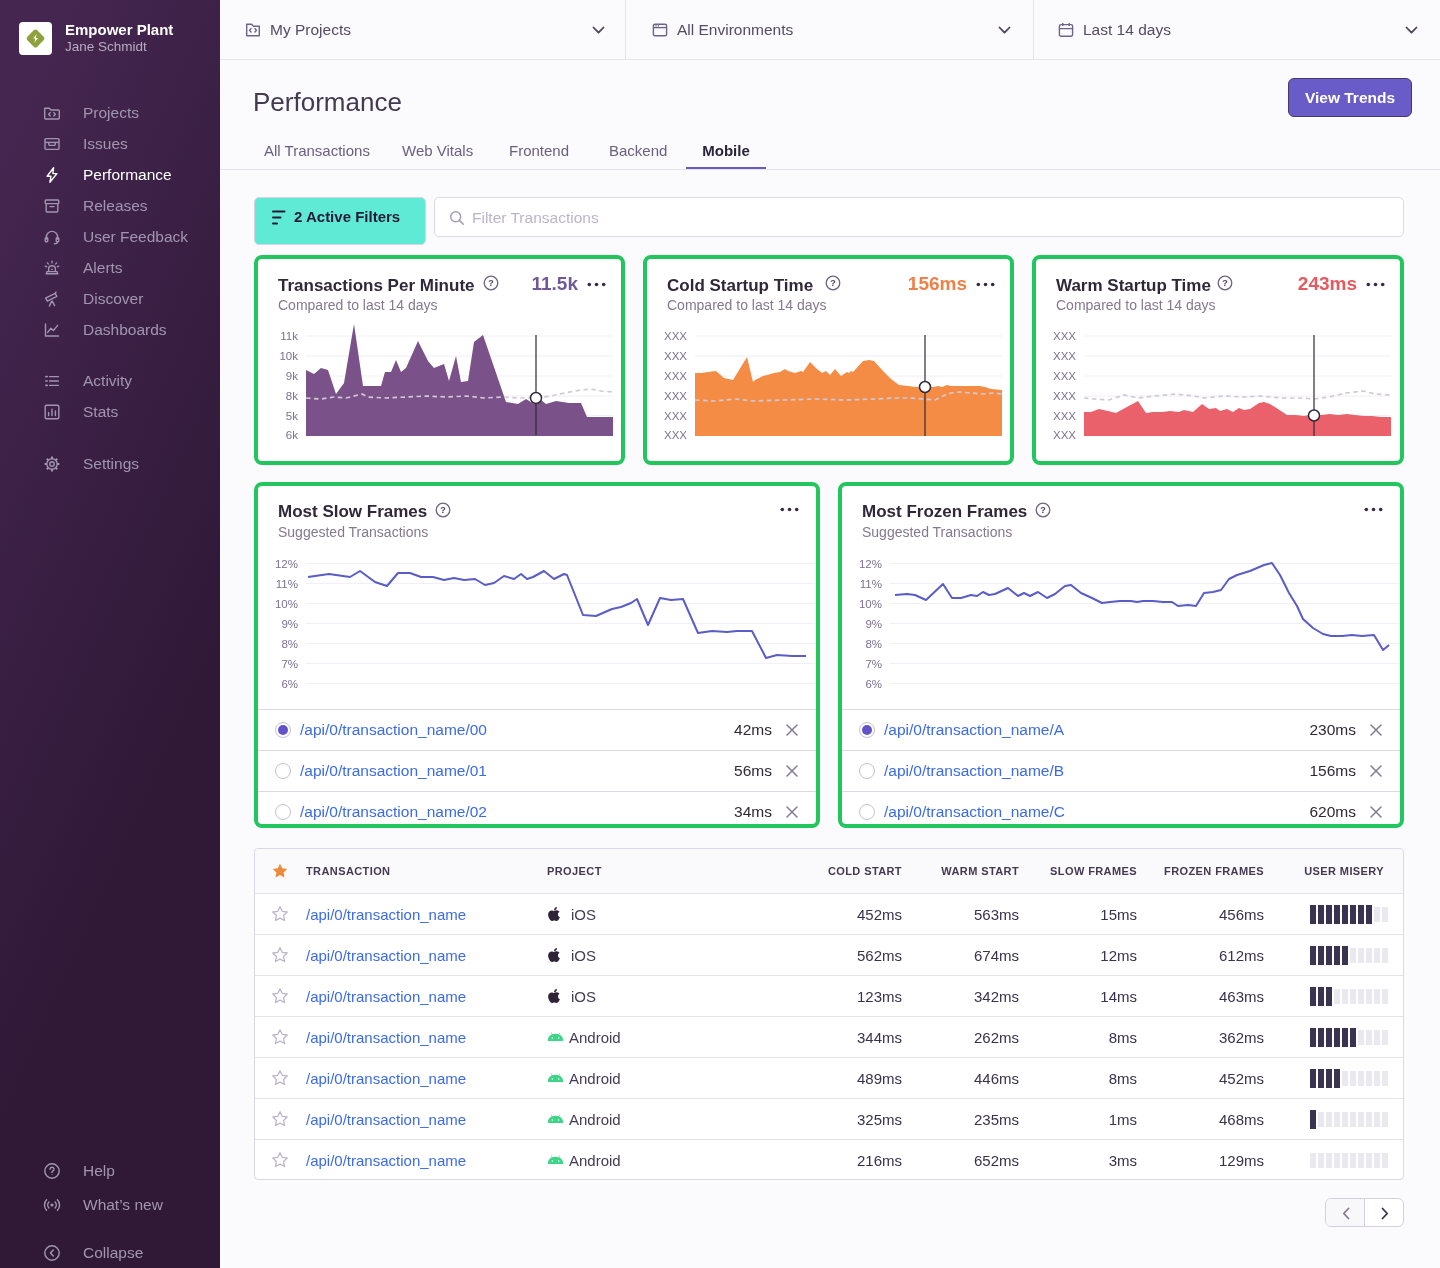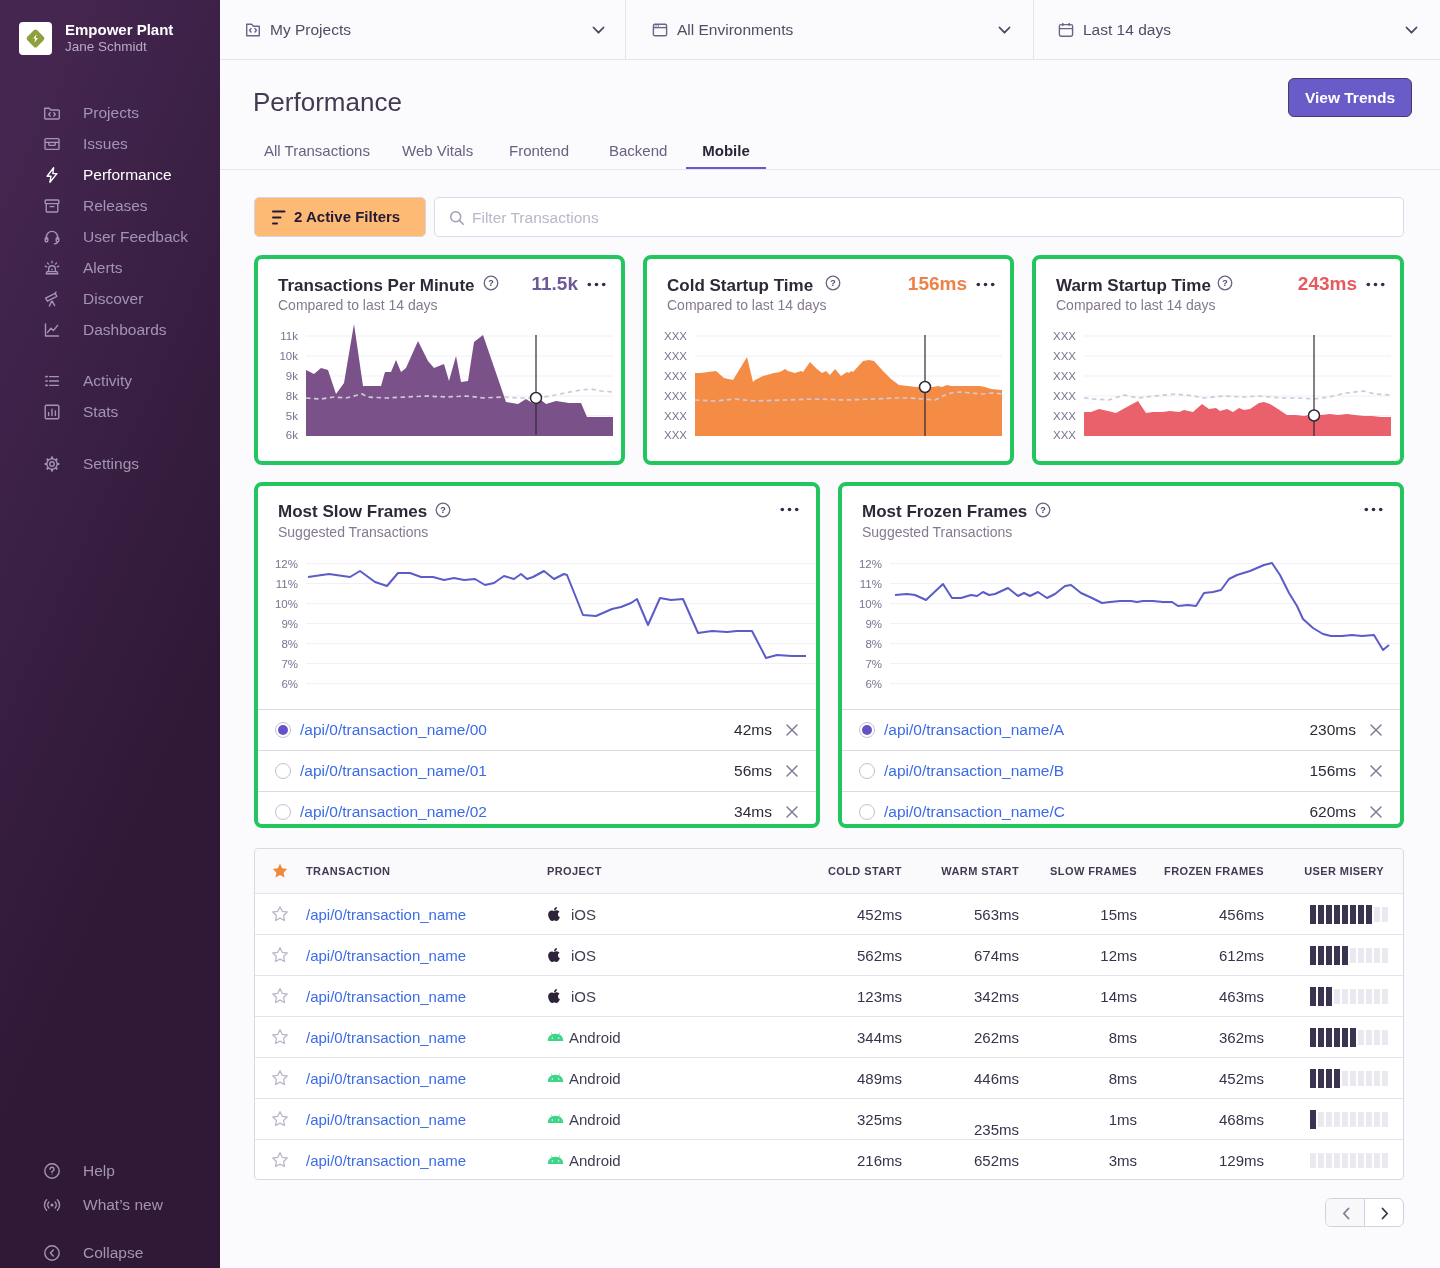--- a/index.html
+++ b/index.html
@@ -23,21 +23,21 @@
 .tsec .tlabel{position:absolute;top:21px;font-size:15.5px;color:#544b66;}
 .tsec .tchev{position:absolute;top:26px;right:22px;color:#4e455f;}
 .tdiv{position:absolute;top:0;width:1px;height:60px;background:#e7e2ec;}
 
 .h1{position:absolute;left:253px;top:87px;font-size:26px;color:#433a52;}
 .btn-trends{position:absolute;left:1288px;top:78px;width:124px;height:39px;background:#6a5cc8;border:1px solid #46396b;border-radius:6px;color:#fff;font-size:15.5px;font-weight:700;text-align:center;line-height:37px;}
 .tab{position:absolute;top:136px;height:34px;line-height:30px;font-size:15px;color:#6a6080;}
 .tab.on{color:#2a2438;font-weight:700;border-bottom:3px solid #6a5ac6;text-align:center;}
 .tabline{position:absolute;left:220px;right:0;top:169px;height:1px;background:#e7e2ec;}
 
-.btn-filter{position:absolute;left:254px;top:197px;width:172px;height:40px;background:#fdba74;border:1px solid #d9d4e2;border-radius:5px;}
+.btn-filter{position:absolute;left:254px;top:197px;width:172px;height:48px;background:#5eead4;border:1px solid #d9d4e2;border-radius:5px;}
 .btn-filter span{position:absolute;left:39px;top:10px;font-size:15px;font-weight:700;color:#241a36;}
 .searchbar{position:absolute;left:434px;top:197px;width:970px;height:40px;background:#fff;border:1px solid #ddd8e5;border-radius:5px;}
 .searchbar .ph{position:absolute;left:37px;top:11px;font-size:15.5px;color:#bcb5c9;}
 
 .card{position:absolute;background:#fff;border:4px solid #22c55e;border-radius:8px;}
 .ctitle{position:absolute;font-size:17px;font-weight:700;color:#2f2838;}
 .csub{position:absolute;font-size:14px;color:#84798f;}
 .cval{position:absolute;font-size:19px;font-weight:700;}
 .qico{position:absolute;}
 .dots{position:absolute;}
@@ -546,21 +546,21 @@
           <path d="M9 1.7 L11.2 6.3 16.2 7 12.6 10.5 13.5 15.5 9 13.1 4.5 15.5 5.4 10.5 1.8 7 6.8 6.3 Z" fill="none" stroke="#bdb6ca" stroke-width="1.3" stroke-linejoin="round"></path>
         </svg>
       <a>/api/0/transaction_name</a>
       <svg style="position:absolute;left:292px;top:15px;" width="17" height="11" viewBox="0 0 17 11">
           <path fill="#3fd588" d="M12.1 2.5 13.2.7a.25.25 0 0 0-.43-.25l-1.12 1.83A7.6 7.6 0 0 0 8.5 1.8c-1.13 0-2.2.19-3.15.48L4.23.45A.25.25 0 0 0 3.8.7l1.1 1.8C2.64 3.4 1.05 5.35.85 7.7c-.04.4-.06 1.3-.06 1.3h15.42s-.02-.9-.06-1.3c-.2-2.35-1.79-4.3-4.05-5.2z"></path>
           <circle cx="5.3" cy="5.9" r="0.75" fill="#fff"></circle>
           <circle cx="11.7" cy="5.9" r="0.75" fill="#fff"></circle>
         </svg>
       <div class="plat" style="left:314px;">Android</div>
       <div class="num" style="right:501px;">325ms</div>
-      <div class="num" style="right:384px;margin-top:10px;">235ms</div>
+      <div class="num" style="right:384px;">235ms</div>
       <div class="num" style="right:266px;">1ms</div>
       <div class="num" style="right:139px;">468ms</div>
       <div class="bars">
           <i class="d"></i>
           <i></i>
           <i></i>
           <i></i>
           <i></i>
           <i></i>
           <i></i>

